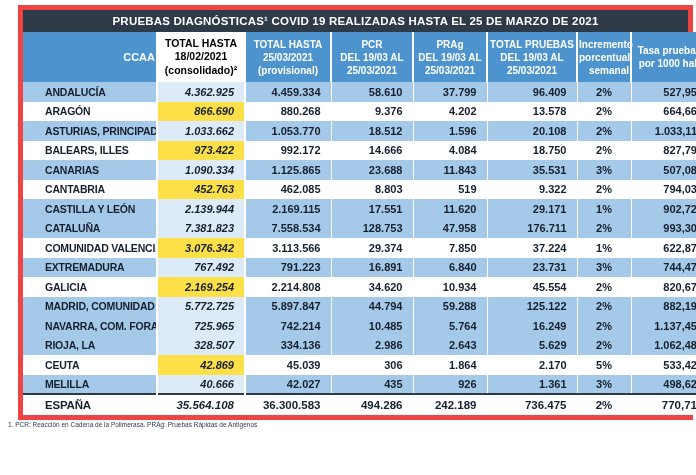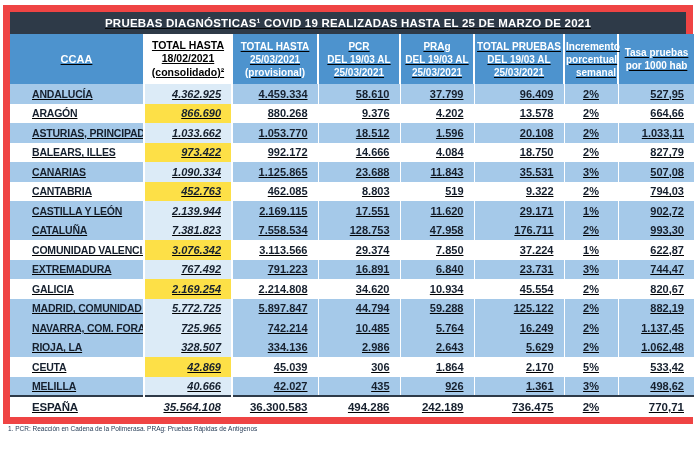--- a/index.html
+++ b/index.html
@@ -4,23 +4,22 @@
 <style>
   * { box-sizing: border-box; }
   html, body {
     margin: 0; padding: 0;
     width: 696px; height: 475px;
     overflow: hidden;
     background: #ffffff;
     font-family: "Liberation Sans", sans-serif;
   }
   .table-wrap {
-    margin: 5px 3px 0 3px;
-    border: 7px solid #ef4444;
-    text-decoration: underline;
+    margin: 5px 3px 0 18px;
+    border: 5px solid #ef4444;
   }
   .title-bar {
     background: #2e3a48;
     color: #ffffff;
     font-weight: bold;
     font-size: 11.5px;
     text-align: center;
     height: 22px;
     line-height: 22px;
     letter-spacing: 0.2px;
@@ -94,21 +93,21 @@
   }
 </style>
 </head>
 <body>
 
 <div class="table-wrap">
   <div class="title-bar">PRUEBAS DIAGNÓSTICAS¹ COVID 19 REALIZADAS HASTA EL 25 DE MARZO DE 2021</div>
   <table>
     <thead>
       <tr id="head-row">
-          <th style="width: 134px;">CCAA</th>
+          <th style="width: 134px; text-align: right;">CCAA</th>
           <th class="white-col" style="width: 88px;">TOTAL HASTA
 18/02/2021
 (consolidado)²</th>
           <th style="width: 86px;">TOTAL  HASTA
 25/03/2021
 (provisional)</th>
           <th style="width: 82px;">PCR
 DEL 19/03 AL
 25/03/2021</th>
           <th style="width: 74px;">PRAg

